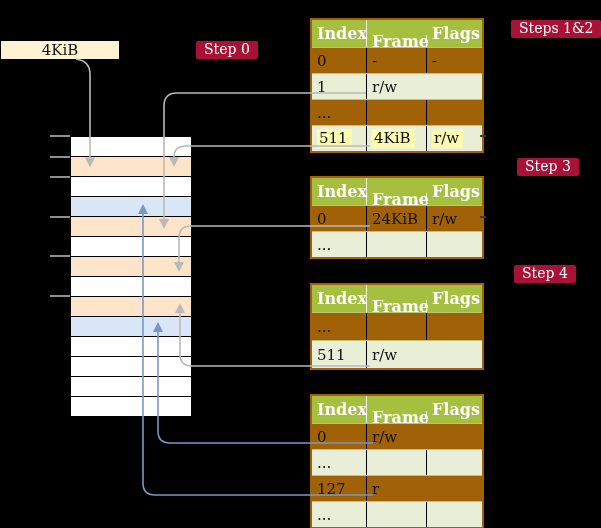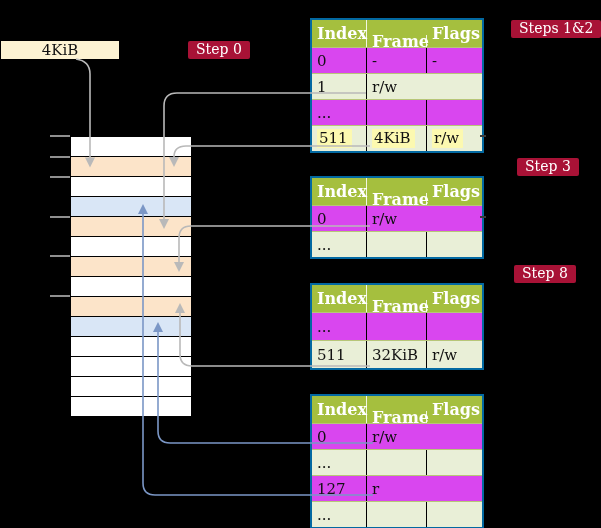--- a/index.html
+++ b/index.html
@@ -6,35 +6,35 @@
   #canvas{position:relative;width:601px;height:528px;background:#000;overflow:hidden;
           font-family:"DejaVu Serif", serif;}
 
   
   .pointer-box{position:absolute;left:1px;top:41px;width:118px;height:18px;
     background:#fdf3d3;color:#111;font-size:15px;line-height:18px;text-align:center;}
 
   
   .step-label{position:absolute;background:#a81236;color:#fff;font-size:14px;
     line-height:15px;padding:1px 8px 2px 8px;border-radius:2px;white-space:nowrap;}
-  #lbl-step0 {left:188px;top:41px;}
+  #lbl-step0 {left:196px;top:41px;}
   #lbl-steps12{left:511px;top:20px;}
   #lbl-step3 {left:517px;top:158px;}
   #lbl-step4 {left:514px;top:265px;}
 
   
   .mem-col{position:absolute;left:70px;top:136px;width:120px;height:279px;
     display:flex;flex-direction:column;gap:1px;background:#000;
     border:1px solid #000;box-sizing:content-box;}
   .mem-row{flex:1;}
 
   .tick{position:absolute;left:50px;width:20px;height:2px;background:#8f8f8f;}
 
   
-  .ptable{position:absolute;left:310px;width:170px;border:2px solid #0369a1;background:#d946ef;}
+  .ptable{position:absolute;left:310px;width:170px;border:2px solid #a16207;background:#a16207;}
   .ptable .hdr{display:flex;height:27px;background:#a5bf3e;color:#fff;
     font-weight:bold;font-size:16px;}
   .ptable .hdr .hc{display:flex;align-items:center;padding-left:5px;box-sizing:border-box;}
   .hc.c1{width:55px;border-right:1px solid rgba(255,255,255,.85);}
   .hc.c2{width:60px;border-right:1px solid rgba(255,255,255,.85);margin-top:15px;}
   .hc.c3{flex:1;}
   .ptable .trow{display:flex;border-top:1px solid #b7c678;font-size:15px;color:#111;}
   .ptable .trow.tint{background:#e9efd7;}
   .cell{display:flex;align-items:center;padding-left:5px;box-sizing:border-box;}
   .cell.c1{width:55px;border-right:1px solid #000;}
@@ -48,21 +48,21 @@
 </head>
 <body>
 
 <div id="canvas">
 
   <div class="pointer-box">4KiB</div>
 
   <div class="step-label" id="lbl-step0">Step 0</div>
   <div class="step-label" id="lbl-steps12">Steps 1&amp;2</div>
   <div class="step-label" id="lbl-step3">Step 3</div>
-  <div class="step-label" id="lbl-step4">Step 8</div>
+  <div class="step-label" id="lbl-step4">Step 4</div>
 
   <div class="mem-col" id="mem-col">
       <div class="mem-row" style="background: rgb(255, 255, 255);"></div>
       <div class="mem-row" style="background: rgb(252, 228, 201);"></div>
       <div class="mem-row" style="background: rgb(255, 255, 255);"></div>
       <div class="mem-row" style="background: rgb(217, 230, 246);"></div>
       <div class="mem-row" style="background: rgb(252, 228, 201);"></div>
       <div class="mem-row" style="background: rgb(255, 255, 255);"></div>
       <div class="mem-row" style="background: rgb(252, 228, 201);"></div>
       <div class="mem-row" style="background: rgb(255, 255, 255);"></div>
@@ -131,20 +131,23 @@
       <div class="ptable" style="top: 176px;">
         <div class="hdr">
           <div class="hc c1">Index</div>
           <div class="hc c2">Frame</div>
           <div class="hc c3">Flags</div>
         </div>
         <div class="trow" style="height: 25px;">
           <div class="cell c1">
             <span>0</span>
           </div>
+          <div class="cell c2">
+            <span>24KiB</span>
+          </div>
           <div class="cell c3">
             <span>r/w</span>
           </div>
         </div>
         <div class="trow tint" style="height: 25px;">
           <div class="cell c1">
             <span>...</span>
           </div>
           <div class="cell c2"></div>
           <div class="cell c3"></div>
@@ -159,23 +162,20 @@
         <div class="trow" style="height: 27px;">
           <div class="cell c1">
             <span>...</span>
           </div>
           <div class="cell c2"></div>
           <div class="cell c3"></div>
         </div>
         <div class="trow tint" style="height: 27px;">
           <div class="cell c1">
             <span>511</span>
-          </div>
-          <div class="cell c2">
-            <span>32KiB</span>
           </div>
           <div class="cell c3">
             <span>r/w</span>
           </div>
         </div>
       </div>
       <div class="ptable" style="top: 394px;">
         <div class="hdr">
           <div class="hc c1">Index</div>
           <div class="hc c2">Frame</div>

